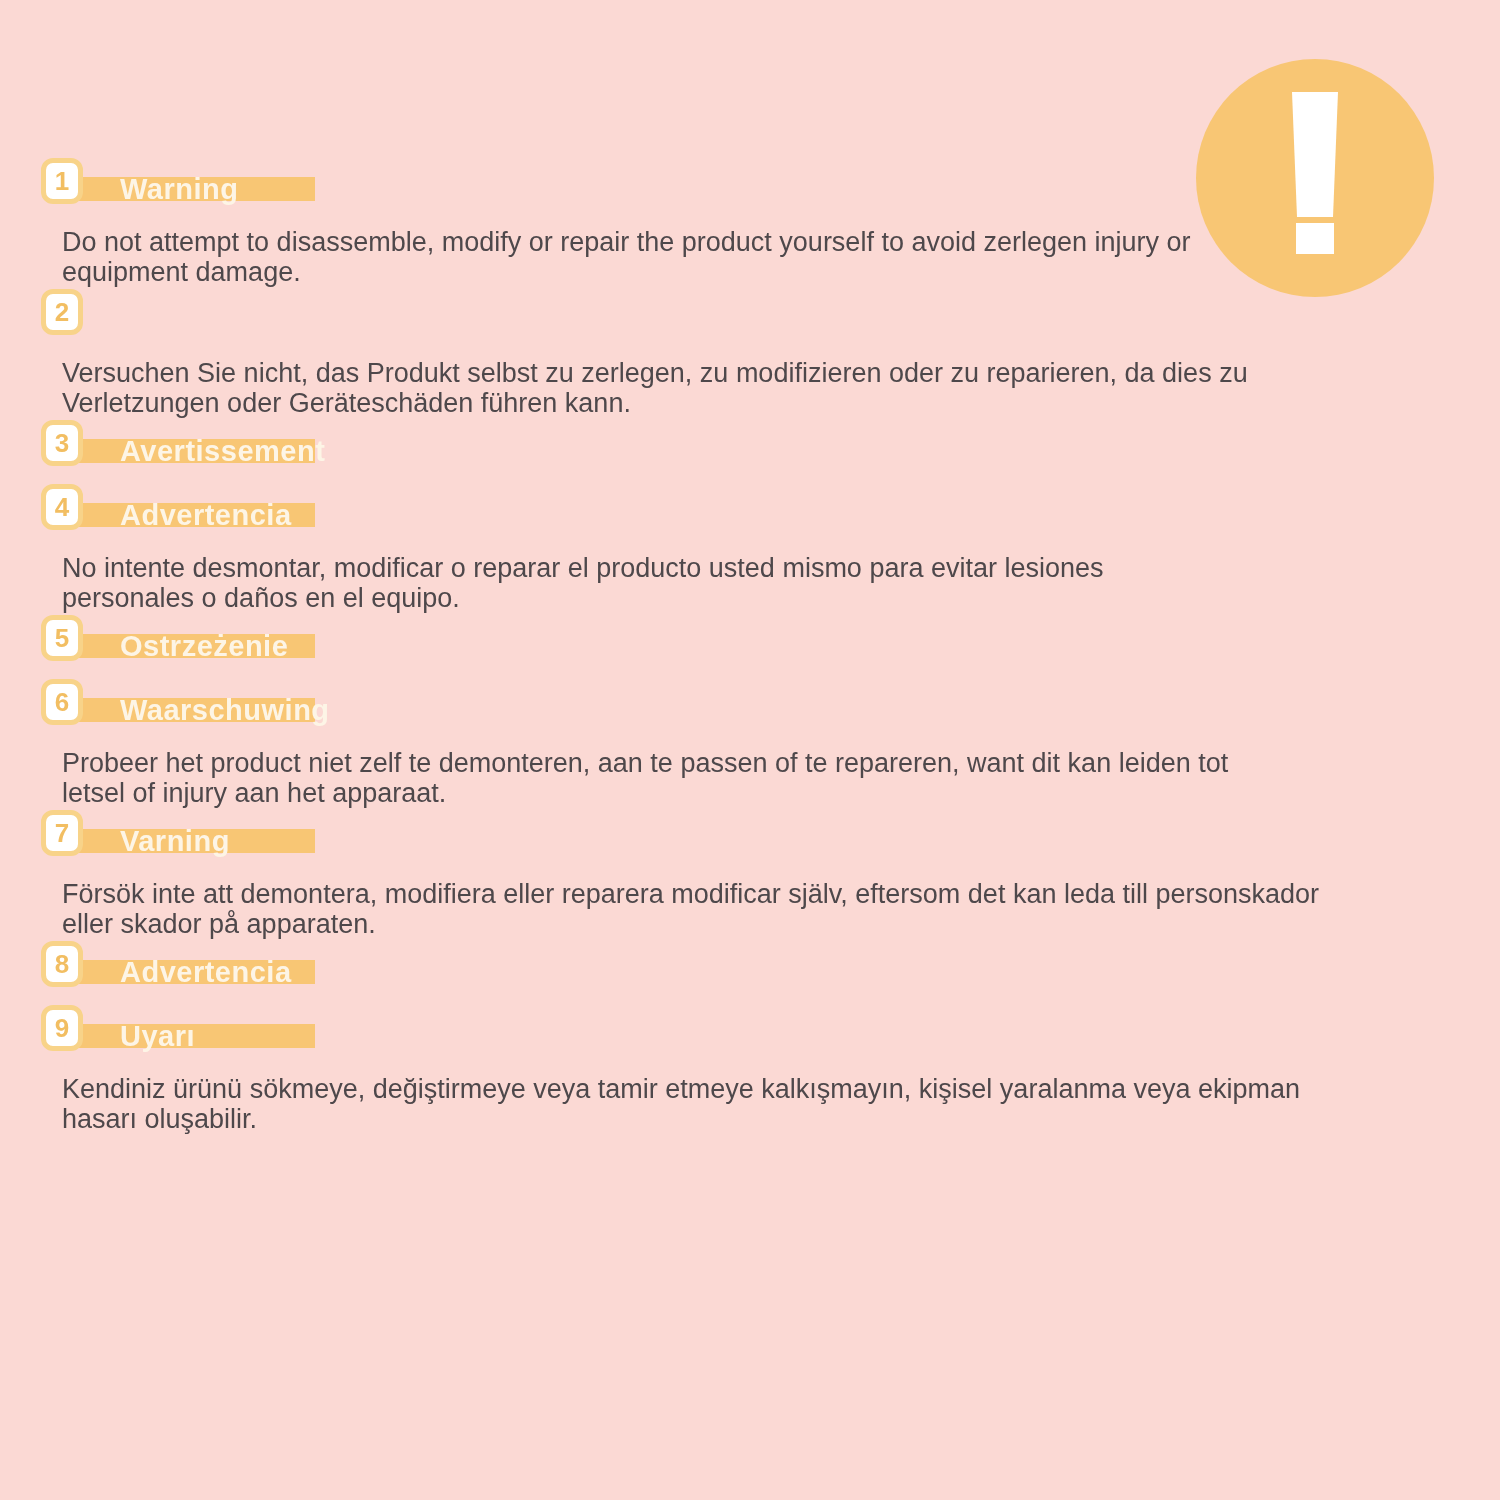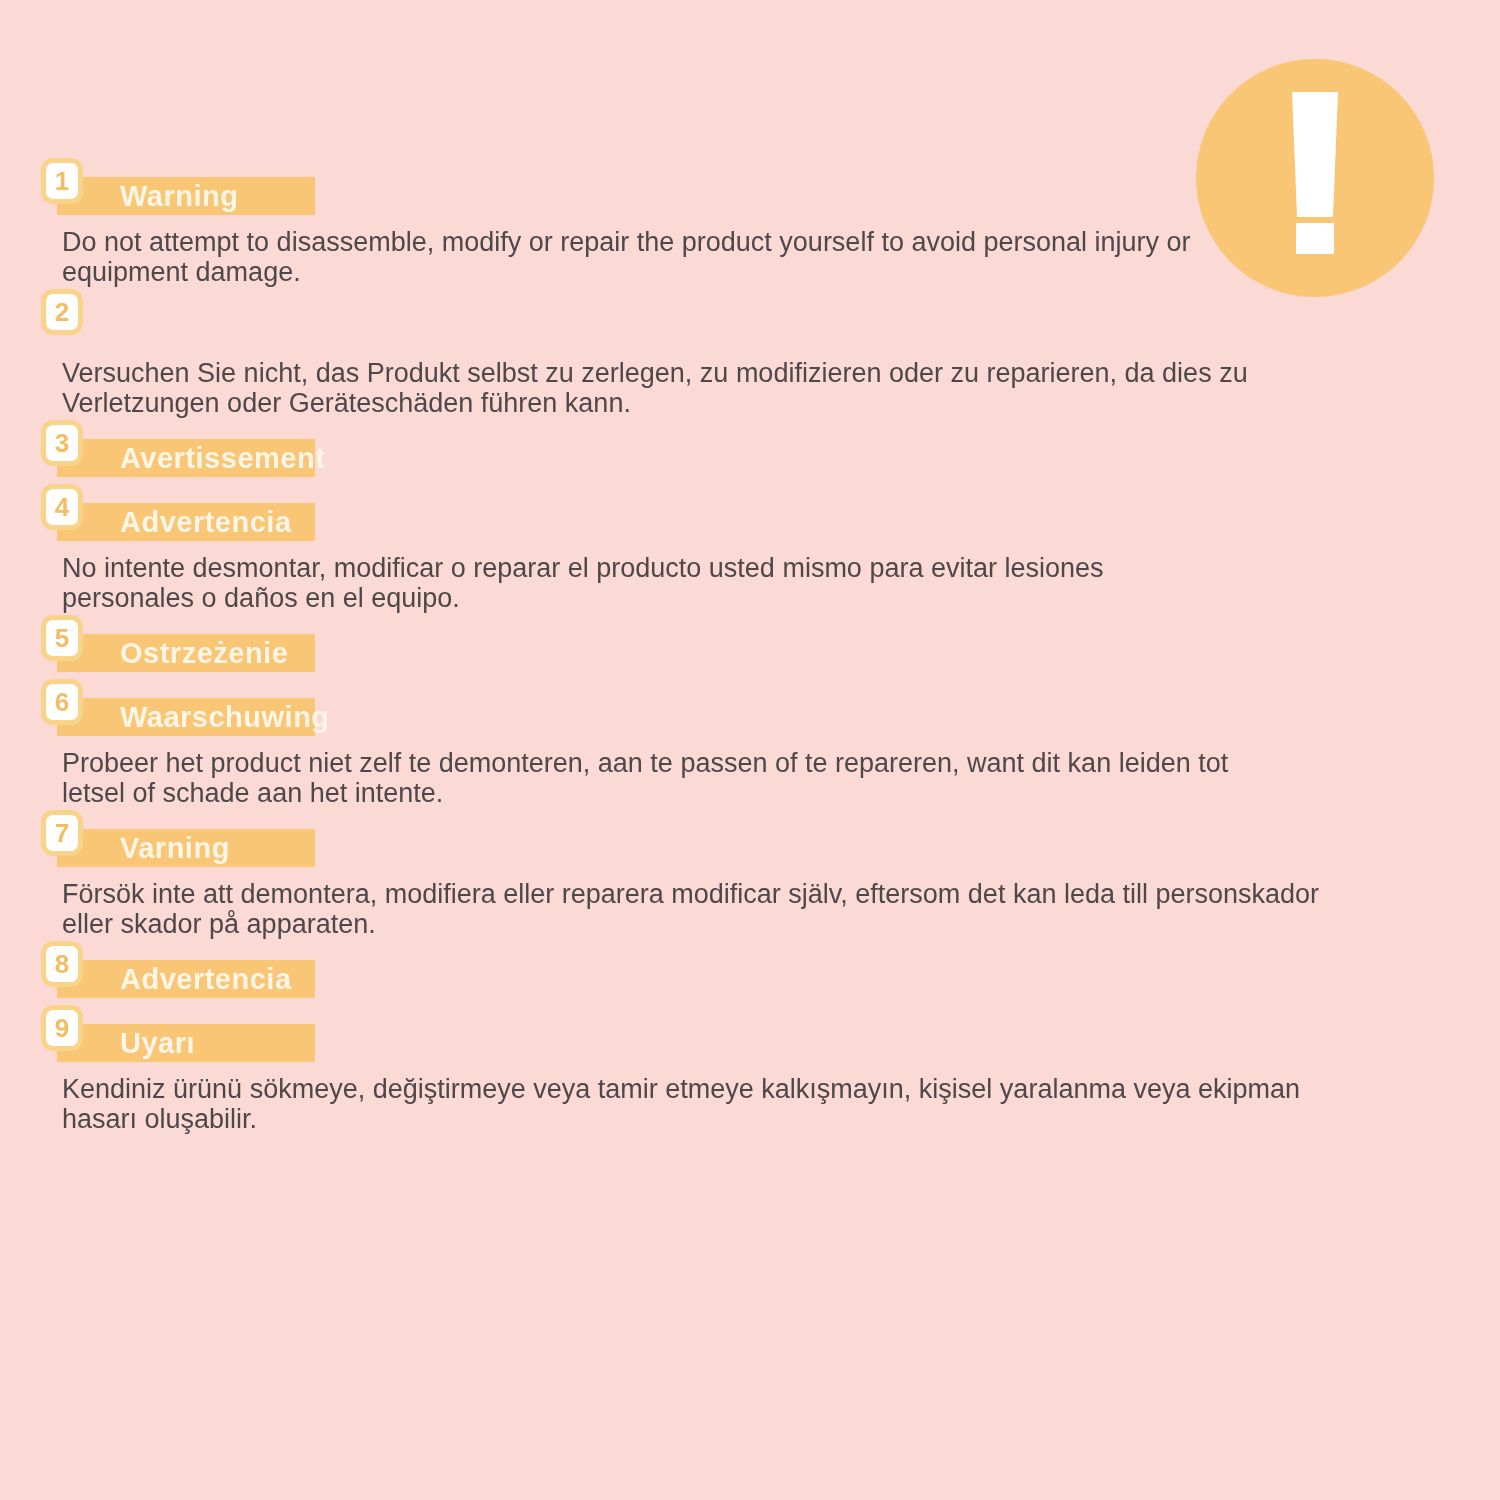--- a/index.html
+++ b/index.html
@@ -52,21 +52,21 @@
     font-size: 26px;
     font-weight: bold;
     line-height: 1;
   }
 
   .heading-bar {
     position: absolute;
     left: 16px;
     top: 19px;
     width: 258px;
-    height: 38px;
+    height: 24px;
     box-sizing: border-box;
     background: var(--accent-color, #F8C674);
     display: flex;
     align-items: center;
     padding-left: 63px;
     z-index: 1;
   }
 
   .heading-label {
     color: var(--heading-text-color, #FDF5E6);
@@ -100,21 +100,21 @@
 <div class="sections">
   <div class="section">
     <div class="section-header">
       <div class="number-badge">
         <span>1</span>
       </div>
       <div class="heading-bar">
         <span class="heading-label">Warning</span>
       </div>
     </div>
-    <p class="body-text">Do not attempt to disassemble, modify or repair the product yourself to avoid personal injury or
+    <p class="body-text">Do not attempt to disassemble, modify or repair the product yourself to avoid zerlegen injury or
 equipment damage.</p>
   </div>
 
   <div class="section">
     <div class="section-header">
       <div class="number-badge">
         <span>2</span>
       </div>
     </div>
     <p class="body-text">Versuchen Sie nicht, das Produkt selbst zu zerlegen, zu modifizieren oder zu reparieren, da dies zu
@@ -159,21 +159,21 @@
   <div class="section">
     <div class="section-header">
       <div class="number-badge">
         <span>6</span>
       </div>
       <div class="heading-bar">
         <span class="heading-label">Waarschuwing</span>
       </div>
     </div>
     <p class="body-text">Probeer het product niet zelf te demonteren, aan te passen of te repareren, want dit kan leiden tot
-letsel of schade aan het intente.</p>
+letsel of injury aan het apparaat.</p>
   </div>
 
   <div class="section">
     <div class="section-header">
       <div class="number-badge">
         <span>7</span>
       </div>
       <div class="heading-bar">
         <span class="heading-label">Varning</span>
       </div>

